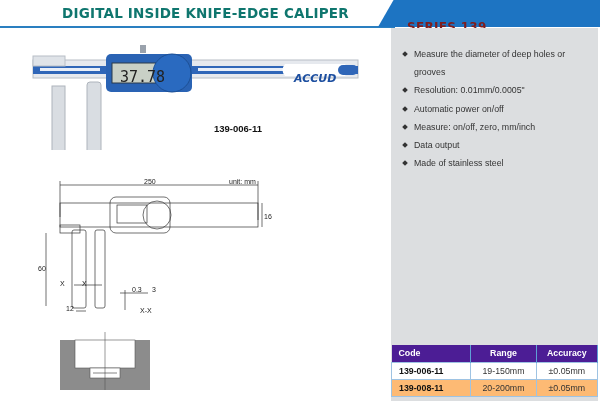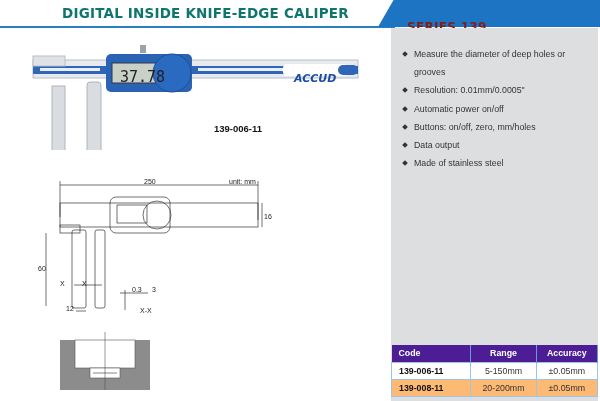--- a/index.html
+++ b/index.html
@@ -142,37 +142,37 @@
   <rect x="35" y="38" width="30" height="10" fill="#ffffff" stroke="#555" stroke-width="0.6"></rect>
   <line x1="50" y1="2" x2="50" y2="60" stroke="#555" stroke-width="0.6"></line>
   <line x1="38" y1="43" x2="62" y2="43" stroke="#333" stroke-width="0.6"></line>
 </svg>
 
 <div class="panel"></div>
 <ul class="features">
   <li>Measure the diameter of deep holes or grooves</li>
   <li>Resolution: 0.01mm/0.0005"</li>
   <li>Automatic power on/off</li>
-  <li>Buttons: on/off, zero, mm/holes</li>
+  <li>Measure: on/off, zero, mm/inch</li>
   <li>Data output</li>
   <li>Made of stainless steel</li>
 </ul>
 
 <table class="spec-table">
   <thead>
     <tr>
       <th>Code</th>
       <th>Range</th>
       <th>Accuracy</th>
     </tr>
   </thead>
   <tbody>
     <tr class="r0">
       <td>139-006-11</td>
-      <td>5-150mm</td>
+      <td>19-150mm</td>
       <td>±0.05mm</td>
     </tr>
     <tr class="r1">
       <td>139-008-11</td>
       <td>20-200mm</td>
       <td>±0.05mm</td>
     </tr>
   </tbody>
 </table>
 

